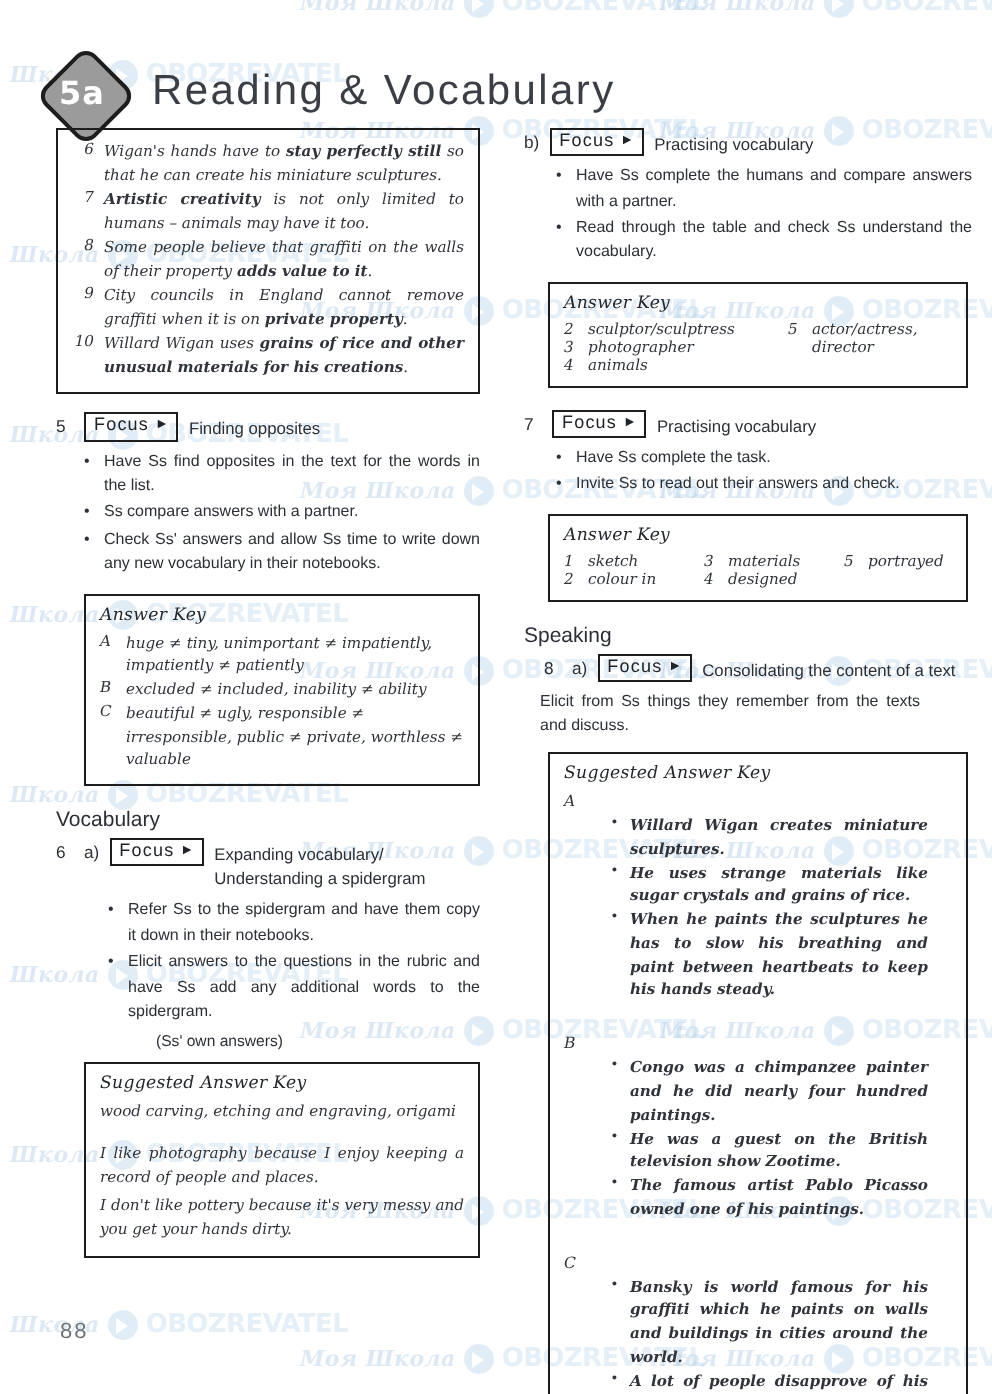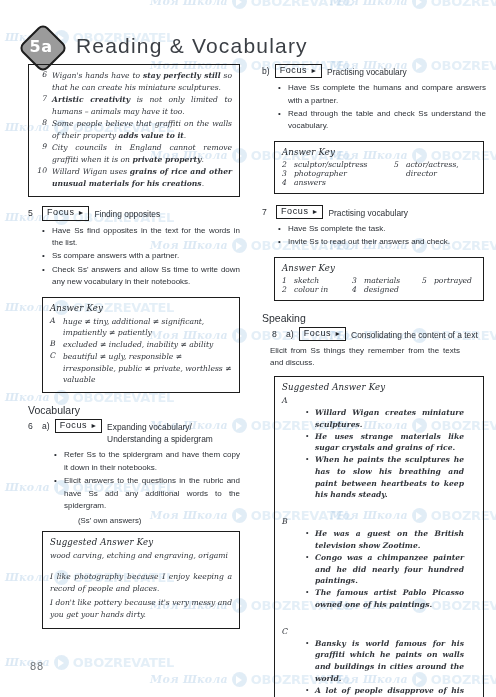--- a/index.html
+++ b/index.html
@@ -453,21 +453,21 @@
       <li>
           <span class="d">•</span>
           <span class="bt">Check Ss' answers and allow Ss time to write down any new vocabulary in their notebooks.</span>
         </li>
     </ul>
 
     <div class="box box-sm" style="margin-top:8px;margin-left:14px;width:198px;">
       <div class="key-title">Answer Key</div>
       <div class="ak-ind">
         <span class="al">A</span>
-        <span class="ar">huge ≠ tiny, additional ≠ significant, impatiently ≠ patiently</span>
+        <span class="ar">huge ≠ tiny, unimportant ≠ impatiently, impatiently ≠ patiently</span>
       </div>
       <div class="ak-ind">
         <span class="al">B</span>
         <span class="ar">excluded ≠ included, inability ≠ ability</span>
       </div>
       <div class="ak-ind">
         <span class="al">C</span>
         <span class="ar">beautiful ≠ ugly, responsible ≠ irresponsible, public ≠ private, worthless ≠ valuable</span>
       </div>
     </div>
@@ -543,21 +543,21 @@
           <span class="av">photographer</span>
         </span>
         <span class="akcell">
           <span class="ai"></span>
           <span class="av">director</span>
         </span>
       </div>
       <div class="akrow">
         <span class="akcell" style="width:112px;">
           <span class="ai">4</span>
-          <span class="av">answers</span>
+          <span class="av">animals</span>
         </span>
       </div>
     </div>
 
     <div class="sec" style="margin-top:11px;">
       <span class="num">7</span>
       <span class="focus-chip">
         <span class="fw">Focus</span>
         <span class="fa">►</span>
       </span>
@@ -637,25 +637,25 @@
           </ul>
         </span>
       </div>
 
       <div class="grp" style="margin-top:3px;">
         <span class="gl">B</span>
         <span class="gc">
           <ul class="ibul">
             <li>
                 <span class="d">•</span>
+                <span class="bt">Congo was a chimpanzee painter and he did nearly four hundred paintings.</span>
+              </li>
+            <li>
+                <span class="d">•</span>
                 <span class="bt">He was a guest on the British television show Zootime.</span>
-              </li>
-            <li>
-                <span class="d">•</span>
-                <span class="bt">Congo was a chimpanzee painter and he did nearly four hundred paintings.</span>
               </li>
             <li>
                 <span class="d">•</span>
                 <span class="bt">The famous artist Pablo Picasso owned one of his paintings.</span>
               </li>
           </ul>
         </span>
       </div>
 
       <div class="grp" style="margin-top:3px;">

